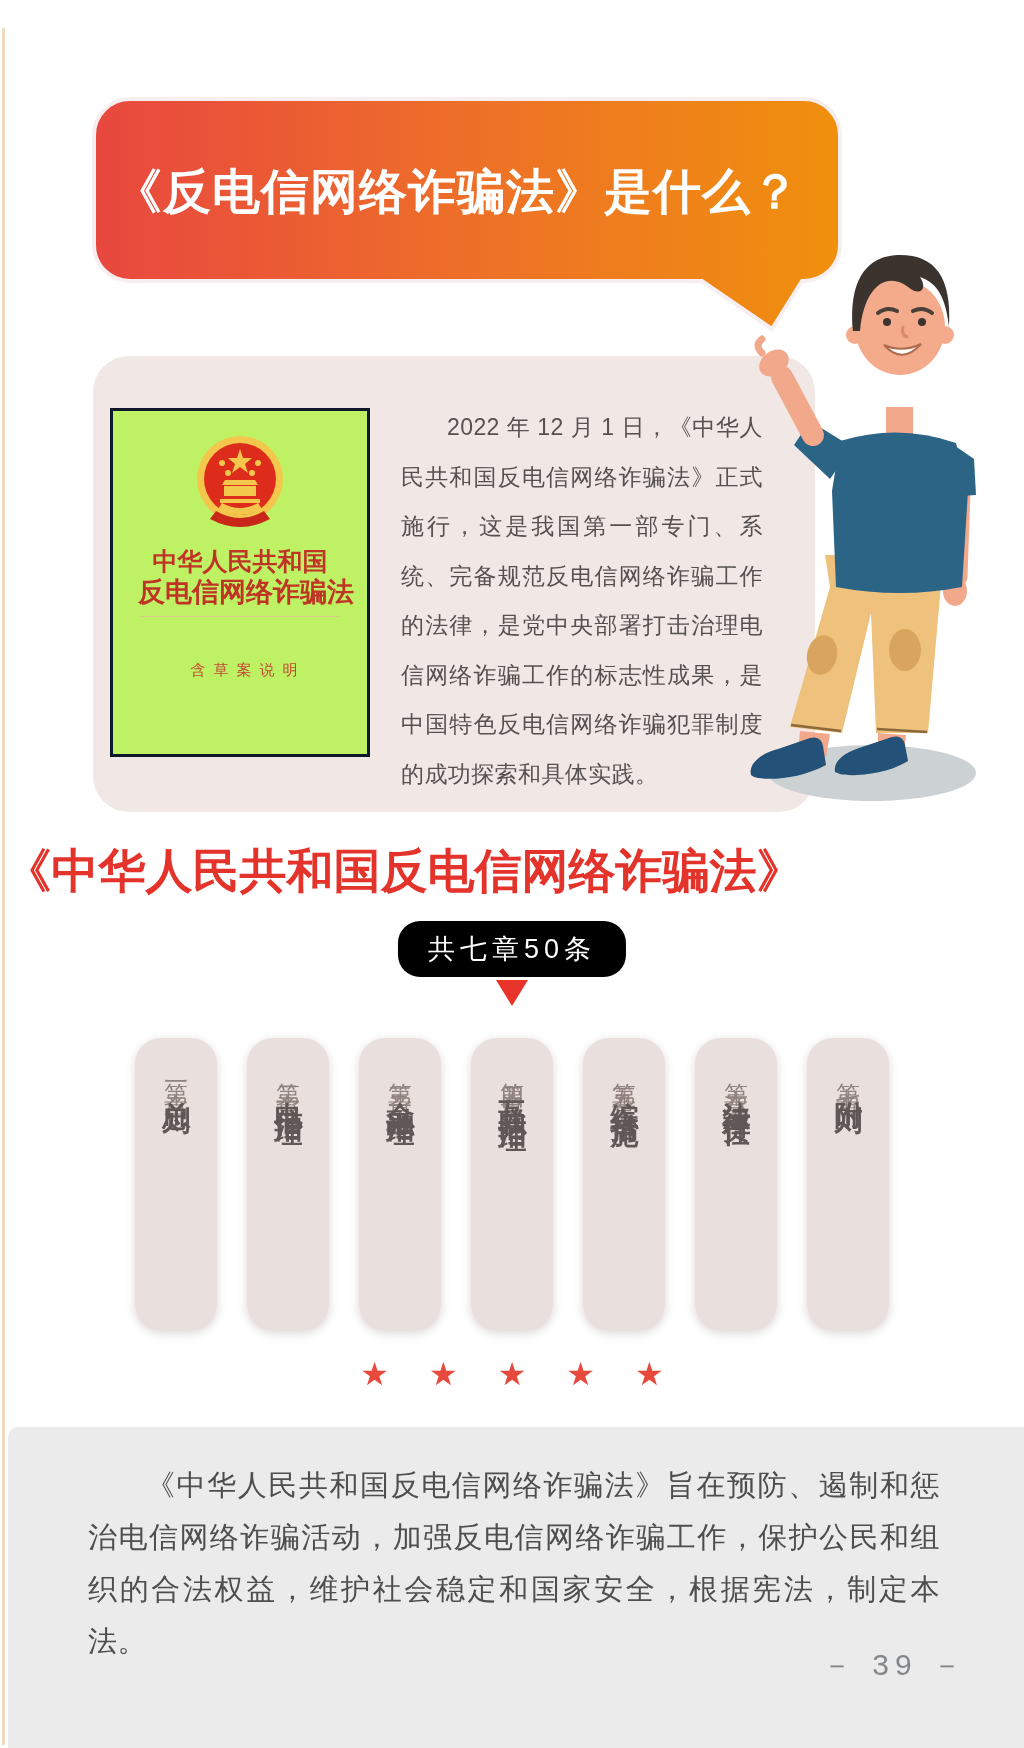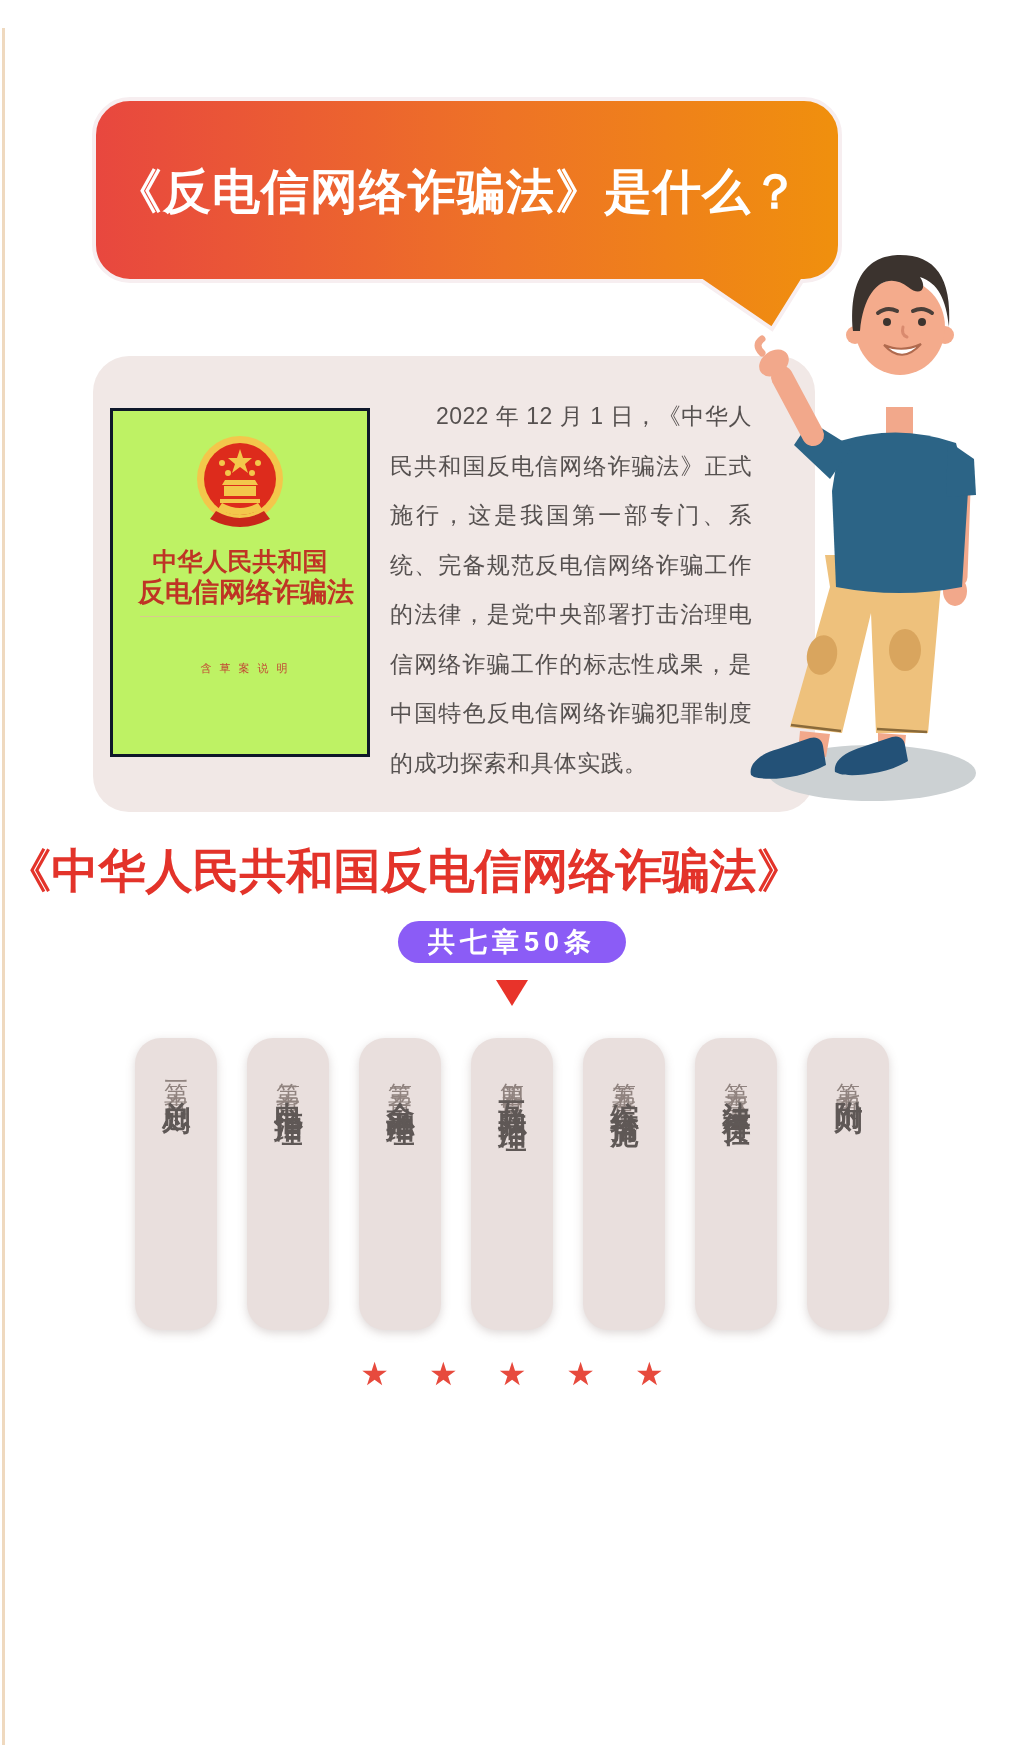--- a/index.html
+++ b/index.html
@@ -29,42 +29,42 @@
     text-align:center;
   }
   .emblem{display:block;margin:22px auto 0 auto;}
   .book-title{
     font-family:"Liberation Serif",serif;font-weight:bold;color:#bf3425;
     line-height:30px;margin-top:14px;
   }
   .book-title .l1{font-size:25px;display:block;}
   .book-title .l2{font-size:27px;display:block;margin-left:12px;}
   .book-divider{width:200px;height:1px;background:#d9c98e;margin:9px auto 7px auto;}
-  .book-sub{font-size:11px;color:#c24a35;letter-spacing:8px;padding-left:16px;margin-top:44px;}
+  .book-sub{font-size:15px;color:#c24a35;letter-spacing:8px;padding-left:16px;margin-top:44px;}
 
   .card-par{
     position:absolute;left:293px;top:32px;width:362px;
     font-size:23px;line-height:49.5px;color:#565150;letter-spacing:.4px;
-    text-align:justify;text-indent:2em;margin:4px;
+    text-align:justify;text-indent:2em;margin:15px;
   }
 
   
   .man{position:absolute;left:650px;top:225px;z-index:2;}
 
   
   .law-title{
     position:absolute;left:0;top:845px;width:808px;text-align:center;
     font-family:"Liberation Serif",serif;font-weight:bold;
     font-size:47px;line-height:52px;color:#e3332a;white-space:nowrap;
   }
   .badge{
     position:absolute;left:50%;top:921px;transform:translateX(-50%);
-    background:#8b5cf6;color:#fff;border-radius:22px;height:42px;
+    background:#000000;color:#fff;border-radius:22px;height:56px;
     display:flex;align-items:center;padding:0 30px;
-    font-size:27px;letter-spacing:5px;font-weight:bold;
+    font-size:27px;letter-spacing:5px;font-weight:normal;
   }
   .tri{
     position:absolute;left:50%;top:980px;transform:translateX(-50%);
     width:0;height:0;border-left:16px solid transparent;border-right:16px solid transparent;
     border-top:26px solid #e8332a;
   }
 
   .chapters{
     position:absolute;left:0;top:1038px;width:1024px;height:292px;
     display:flex;justify-content:center;gap:30px;
@@ -220,13 +220,17 @@
   </div>
 
   <div class="stars">
     <span>★</span>
     <span>★</span>
     <span>★</span>
     <span>★</span>
     <span>★</span>
   </div>
 
+  <div class="bottom">
+    <p class="bottom-par">《中华人民共和国反电信网络诈骗法》旨在预防、遏制和惩治电信网络诈骗活动，加强反电信网络诈骗工作，保护公民和组织的合法权益，维护社会稳定和国家安全，根据宪法，制定本法。</p>
+    <div class="page-num">－ 39 －</div>
+  </div>
 </div>
 
 </body></html>

